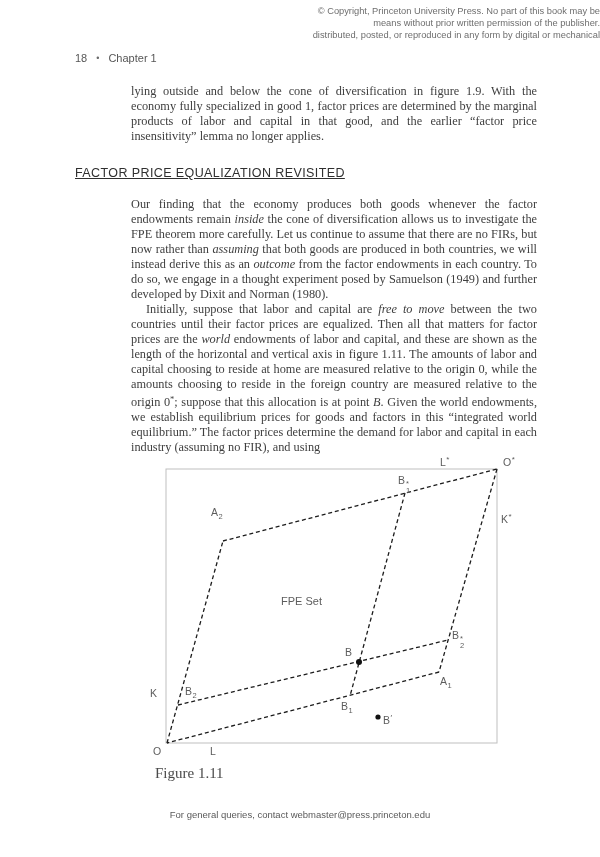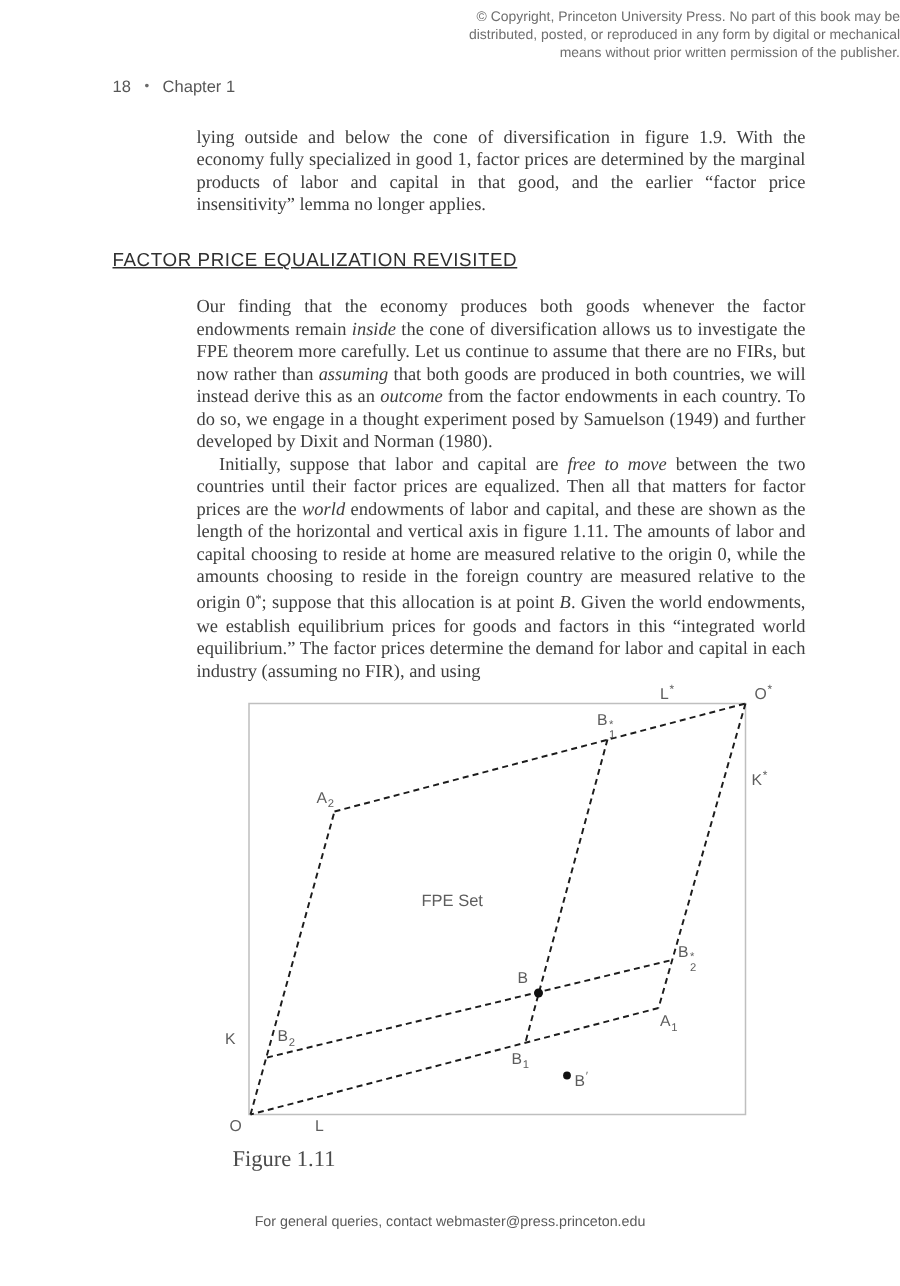--- a/index.html
+++ b/index.html
@@ -54,22 +54,22 @@
     font-family:"Liberation Sans", sans-serif; font-size:9.5px; color:#5a5a5a;
   }
 </style>
 </head>
 <body>
 
 <div class="page">
 
   <div class="copyright">
     <div>© Copyright, Princeton University Press. No part of this book may be</div>
+    <div>means without prior written permission of the publisher.</div>
     <div>distributed, posted, or reproduced in any form by digital or mechanical</div>
-    <div>means without prior written permission of the publisher.</div>
   </div>
 
   <div class="runhead">
     <span>18</span><span class="sep">•</span><span>Chapter 1</span>
   </div>
 
   <div class="bodytxt" style="top:84px"><span>lying outside and below the cone of diversification in figure 1.9. With the economy fully specialized in good 1, factor prices are determined by the marginal products of labor and capital in that good, and the earlier “factor price insensitivity” lemma no longer applies.</span></div>
 
   <h2 class="sechead">FACTOR PRICE EQUALIZATION REVISITED</h2>
 
@@ -91,21 +91,21 @@
         <circle cx="238" cy="267" r="2.6"></circle>
       </svg>
 
     <span class="flbl" style="left:300px;top:4px"><span>L</span><span class="sup2">*</span></span>
     <span class="flbl" style="left:363px;top:4px"><span>O</span><span class="sup2">*</span></span>
     <span class="flbl" style="left:258px;top:24px"><span>B</span><span class="stk">
           <span>*</span>
           <span>1</span>
         </span></span>
     <span class="flbl" style="left:361px;top:61px"><span>K</span><span class="sup2">*</span></span>
-    <span class="flbl" style="left:71px;top:76px"><span>A</span><span class="sub2">2</span></span>
+    <span class="flbl" style="left:71px;top:56px"><span>A</span><span class="sub2">2</span></span>
     <span class="flbl" style="left:141px;top:145px;font-size:11px"><span>FPE Set</span></span>
     <span class="flbl" style="left:312px;top:179px"><span>B</span><span class="stk">
           <span>*</span>
           <span>2</span>
         </span></span>
     <span class="flbl" style="left:205px;top:196px"><span>B</span></span>
     <span class="flbl" style="left:300px;top:225px"><span>A</span><span class="sub2">1</span></span>
     <span class="flbl" style="left:10px;top:237px"><span>K</span></span>
     <span class="flbl" style="left:45px;top:235px"><span>B</span><span class="sub2">2</span></span>
     <span class="flbl" style="left:201px;top:250px"><span>B</span><span class="sub2">1</span></span>

